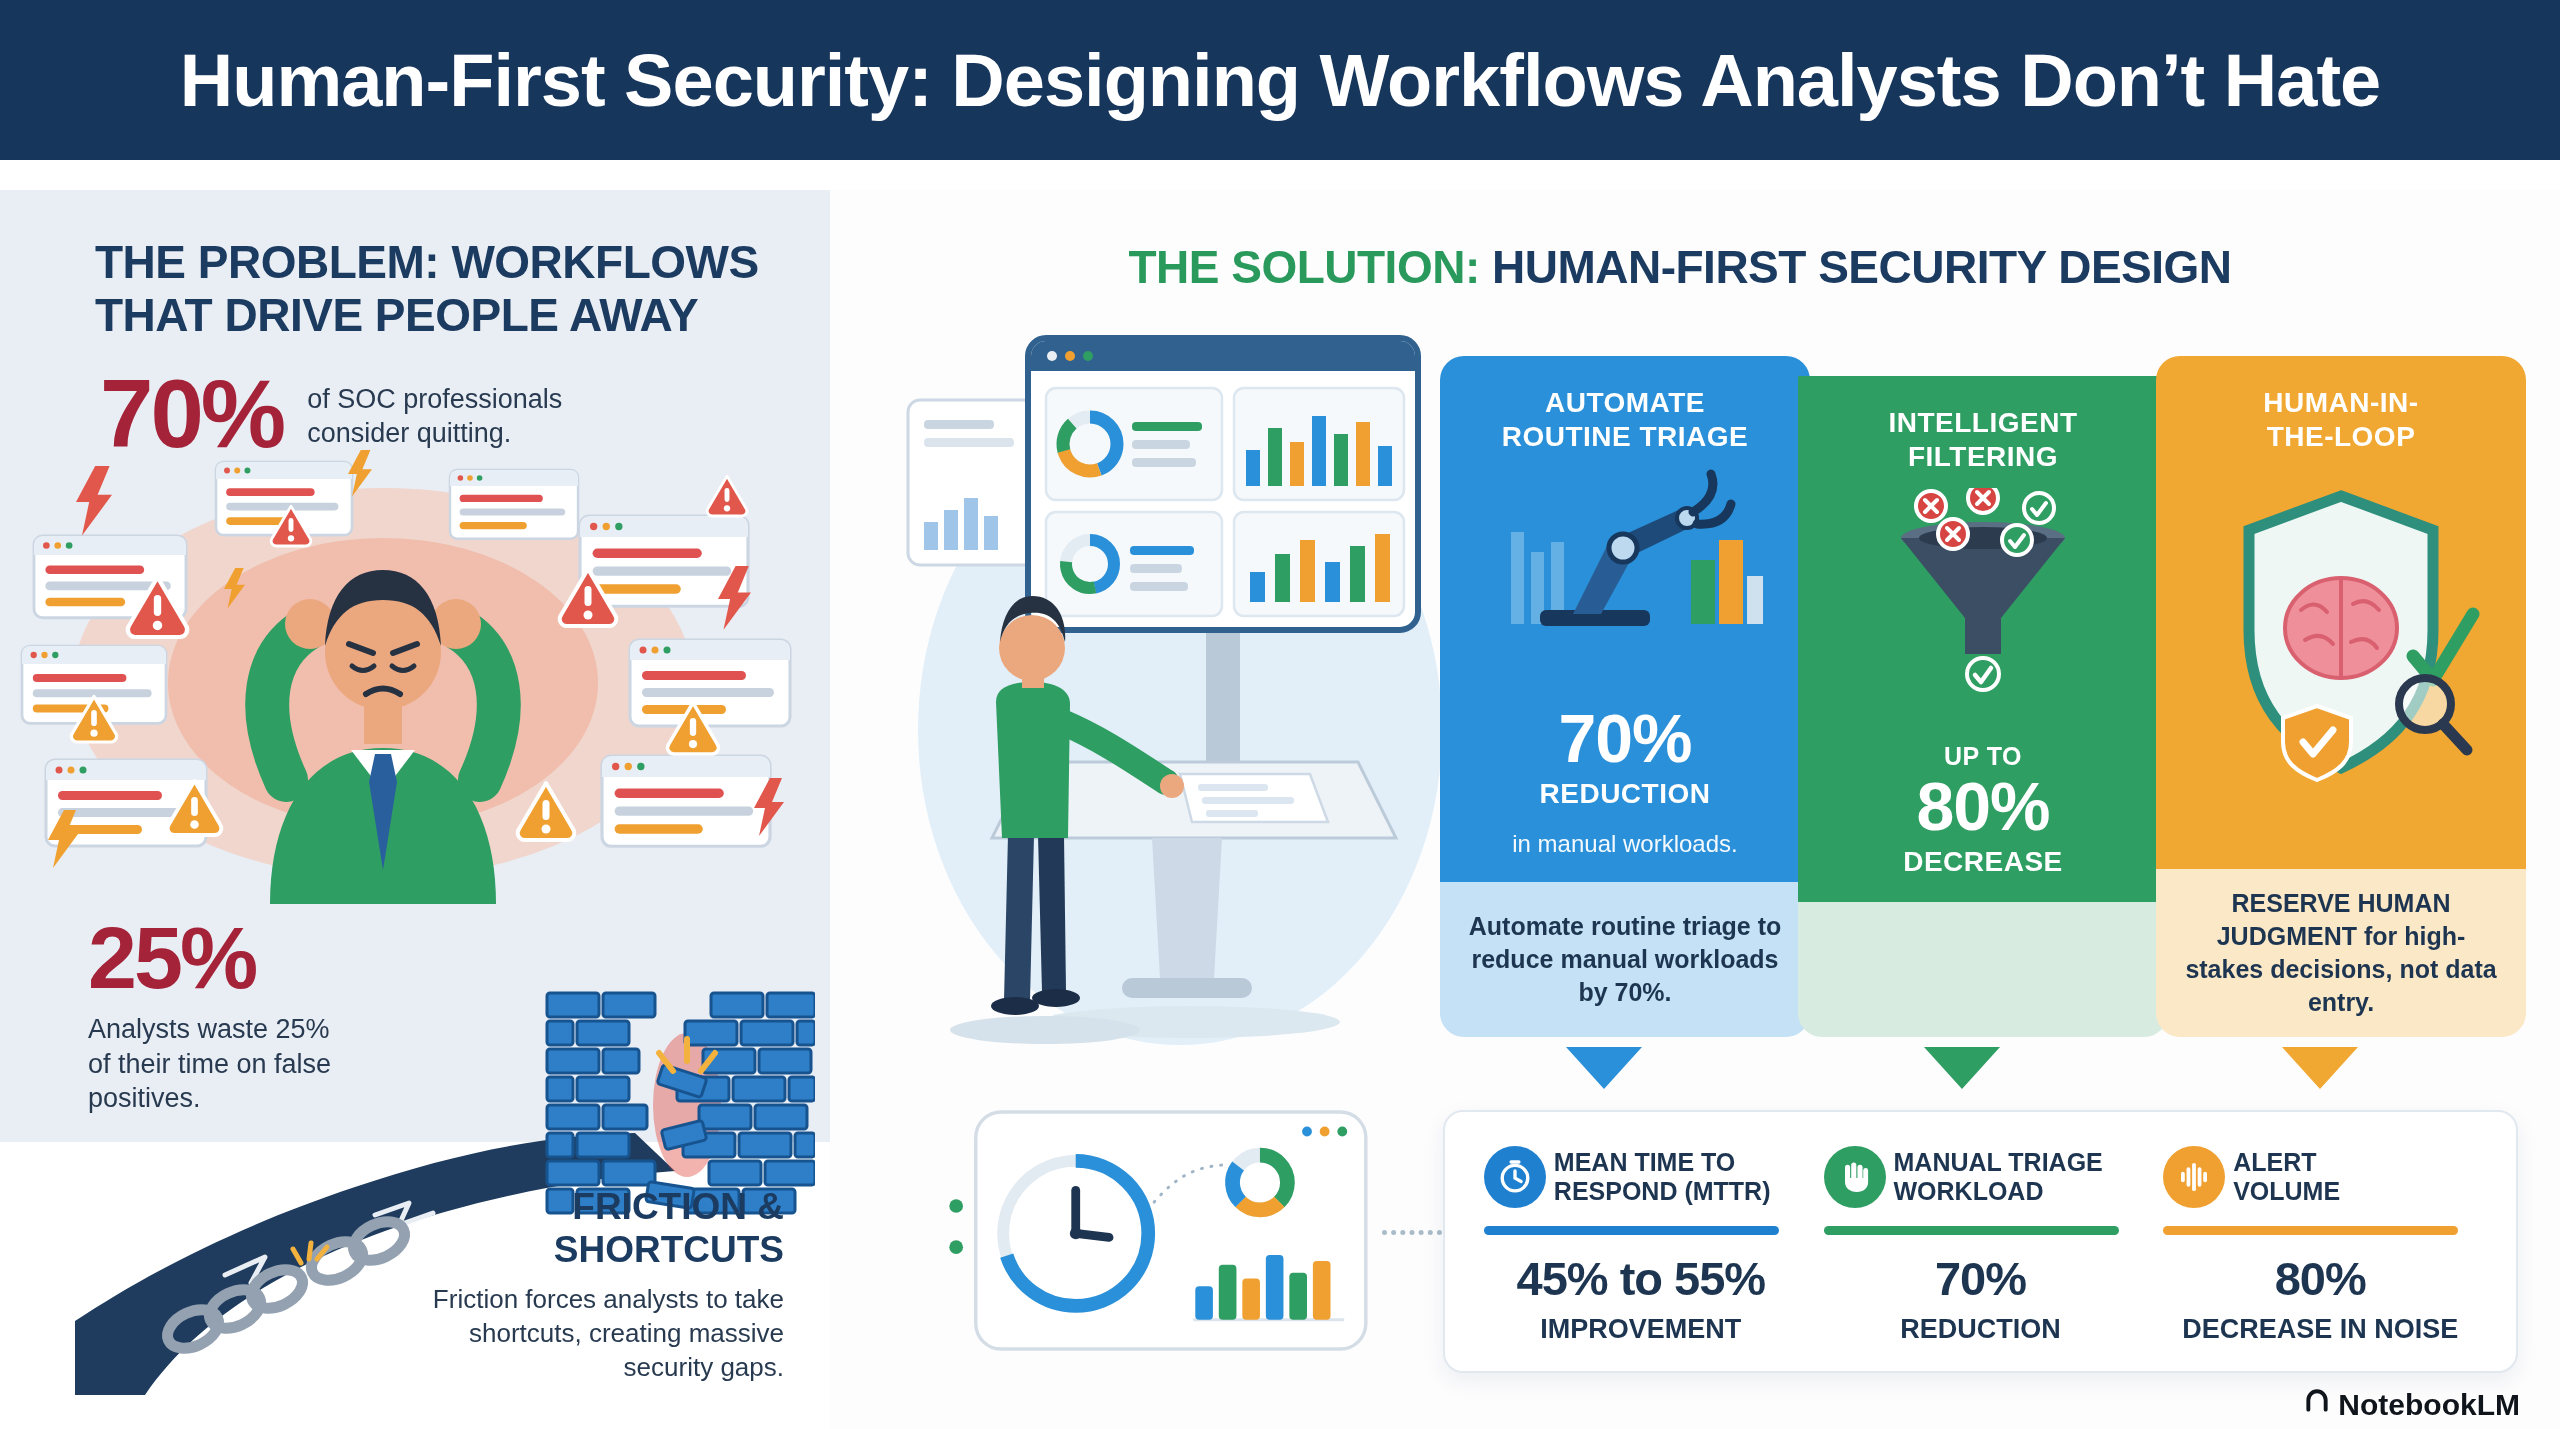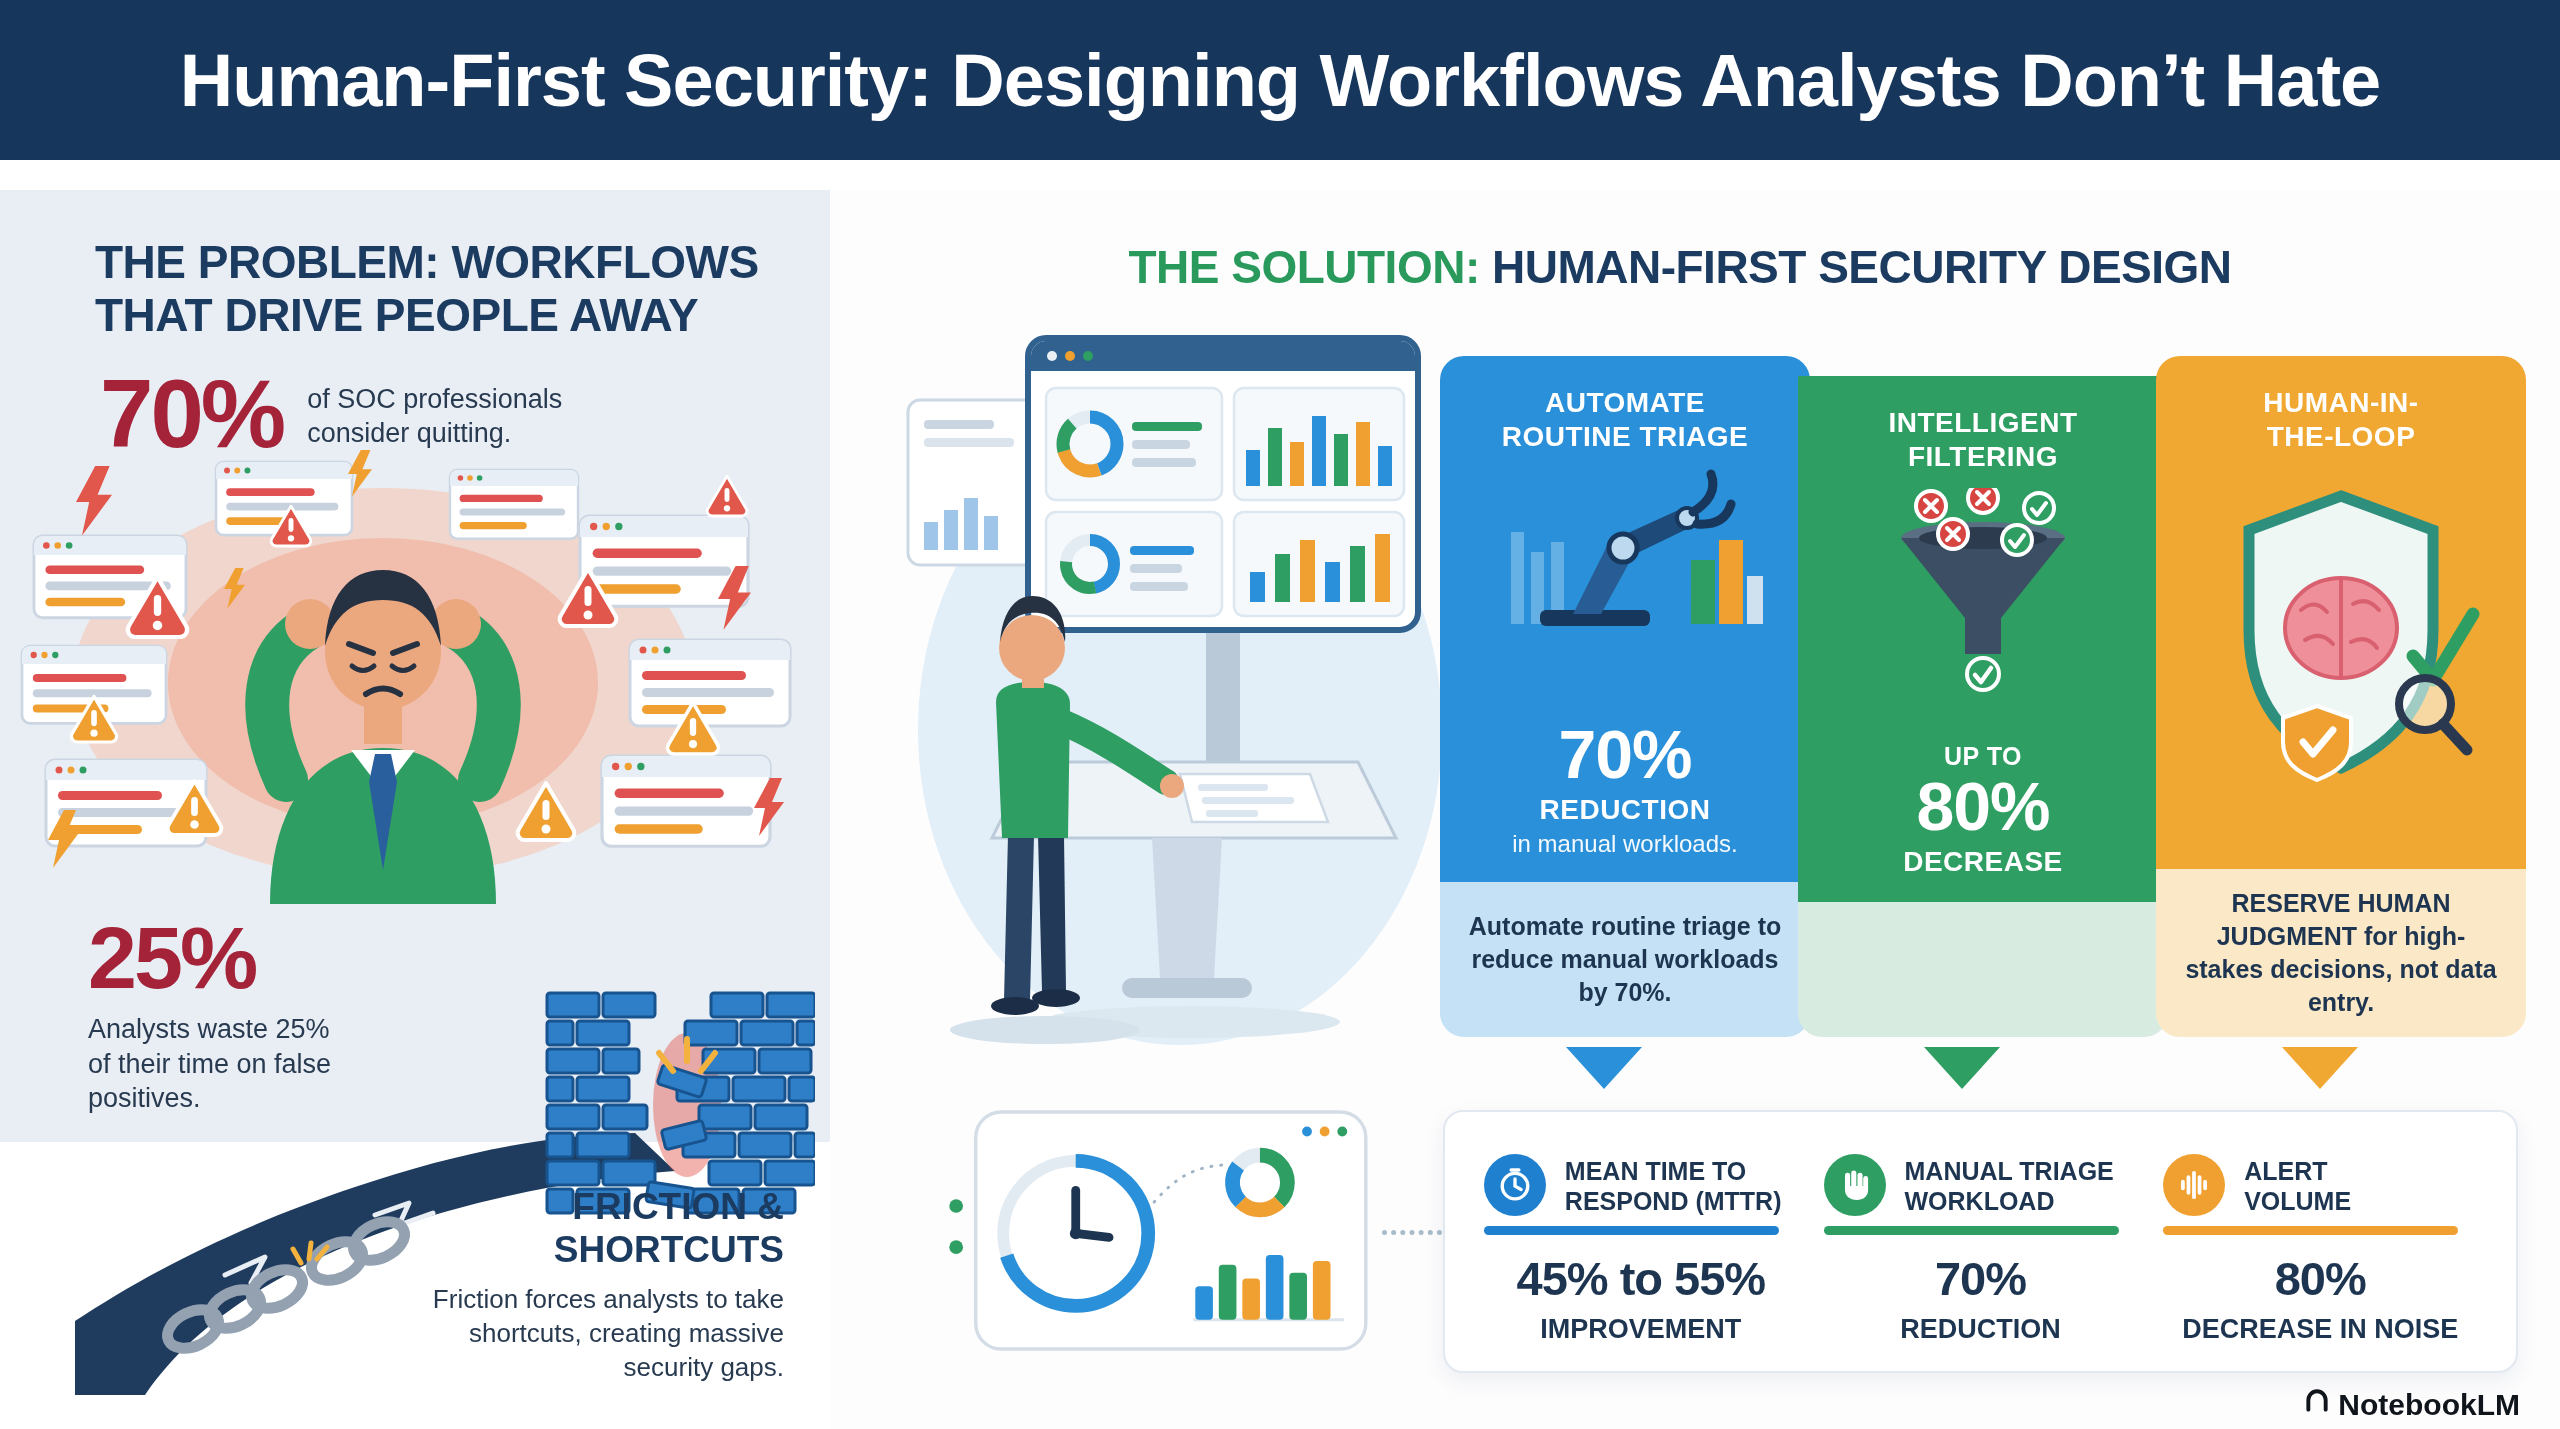--- a/index.html
+++ b/index.html
@@ -46,39 +46,39 @@
   .card-2 .card-note { background:#d8ebe0; }
   .card-3 .card-note { background:#fbe8c7; }
   .card-main { height:526px; display:flex; flex-direction:column; align-items:center;
                padding:30px 18px 24px; color:#fff; }
   .card-title { font-size:28px; font-weight:800; text-align:center; line-height:1.22; letter-spacing:0.5px; }
   .card-illo { margin-top:14px; }
   .card-stat { margin-top:auto; text-align:center; }
   .card-stat .pre { font-size:25px; font-weight:800; letter-spacing:0.5px; }
   .card-stat .big { font-size:68px; font-weight:800; line-height:1.05; letter-spacing:-1px; }
   .card-stat .lbl { font-size:28px; font-weight:800; margin-top:4px; letter-spacing:0.5px; }
-  .card-stat .sub { font-size:24px; margin-top:4px; opacity:0.95; }
+  .card-stat .sub { font-size:24px; margin-top:20px; opacity:0.95; }
   .card-note { flex:1; display:flex; align-items:center; justify-content:center; text-align:center;
                padding:18px 24px; font-size:25px; line-height:1.32; color:#1d3550; font-weight:600; }
   .card-note .nb { font-weight:800; }
   .tri { position:absolute; top:857px; width:0; height:0;
          border-left:38px solid transparent; border-right:38px solid transparent; }
   .tri-blue   { left:736px;  border-top:42px solid var(--blue,#2a90d9); }
   .tri-green  { left:1094px; border-top:42px solid var(--card_green,#2f9e63); }
   .tri-orange { left:1452px; border-top:42px solid var(--orange,#f0a832); }
 
   .tablet-illo { position:absolute; left:114px; top:918px; width:432px; height:245px; }
   .dotted { position:absolute; left:552px; top:1040px; width:60px; border-top:5px dotted #a9bcca; }
 
   .metrics { position:absolute; left:613px; top:920px; width:1075px; height:263px; background:#fff;
              border:2px solid #e2e8ef; border-radius:20px; box-shadow:0 8px 22px rgba(20,40,70,0.07);
              display:flex; align-items:center; padding:20px 26px; }
   .metric { flex:1; display:flex; justify-content:center; }
   .m-inner { width:314px; display:flex; flex-direction:column; }
-  .m-head { display:flex; align-items:flex-end; gap:19px; min-height:78px; }
+  .m-head { display:flex; align-items:center; gap:8px; min-height:78px; }
   .m-icon { width:62px; height:62px; border-radius:50%; flex:0 0 62px;
             display:flex; align-items:center; justify-content:center; }
   .m-icon svg { width:40px; height:40px; }
   .c-blue { background:var(--metric_blue,#1f80d0); }
   .c-green { background:var(--card_green,#2f9e63); }
   .c-orange { background:var(--metric_orange,#f0a030); }
   .m-label { font-size:25px; font-weight:800; color:#1d3550; line-height:1.18; }
   .metric-3 .m-label { max-width:130px; }
   .m-bar { height:9px; border-radius:5px; margin:10px 0 16px; width:94%; }
   .b-blue { background:var(--metric_blue,#1f80d0); }

